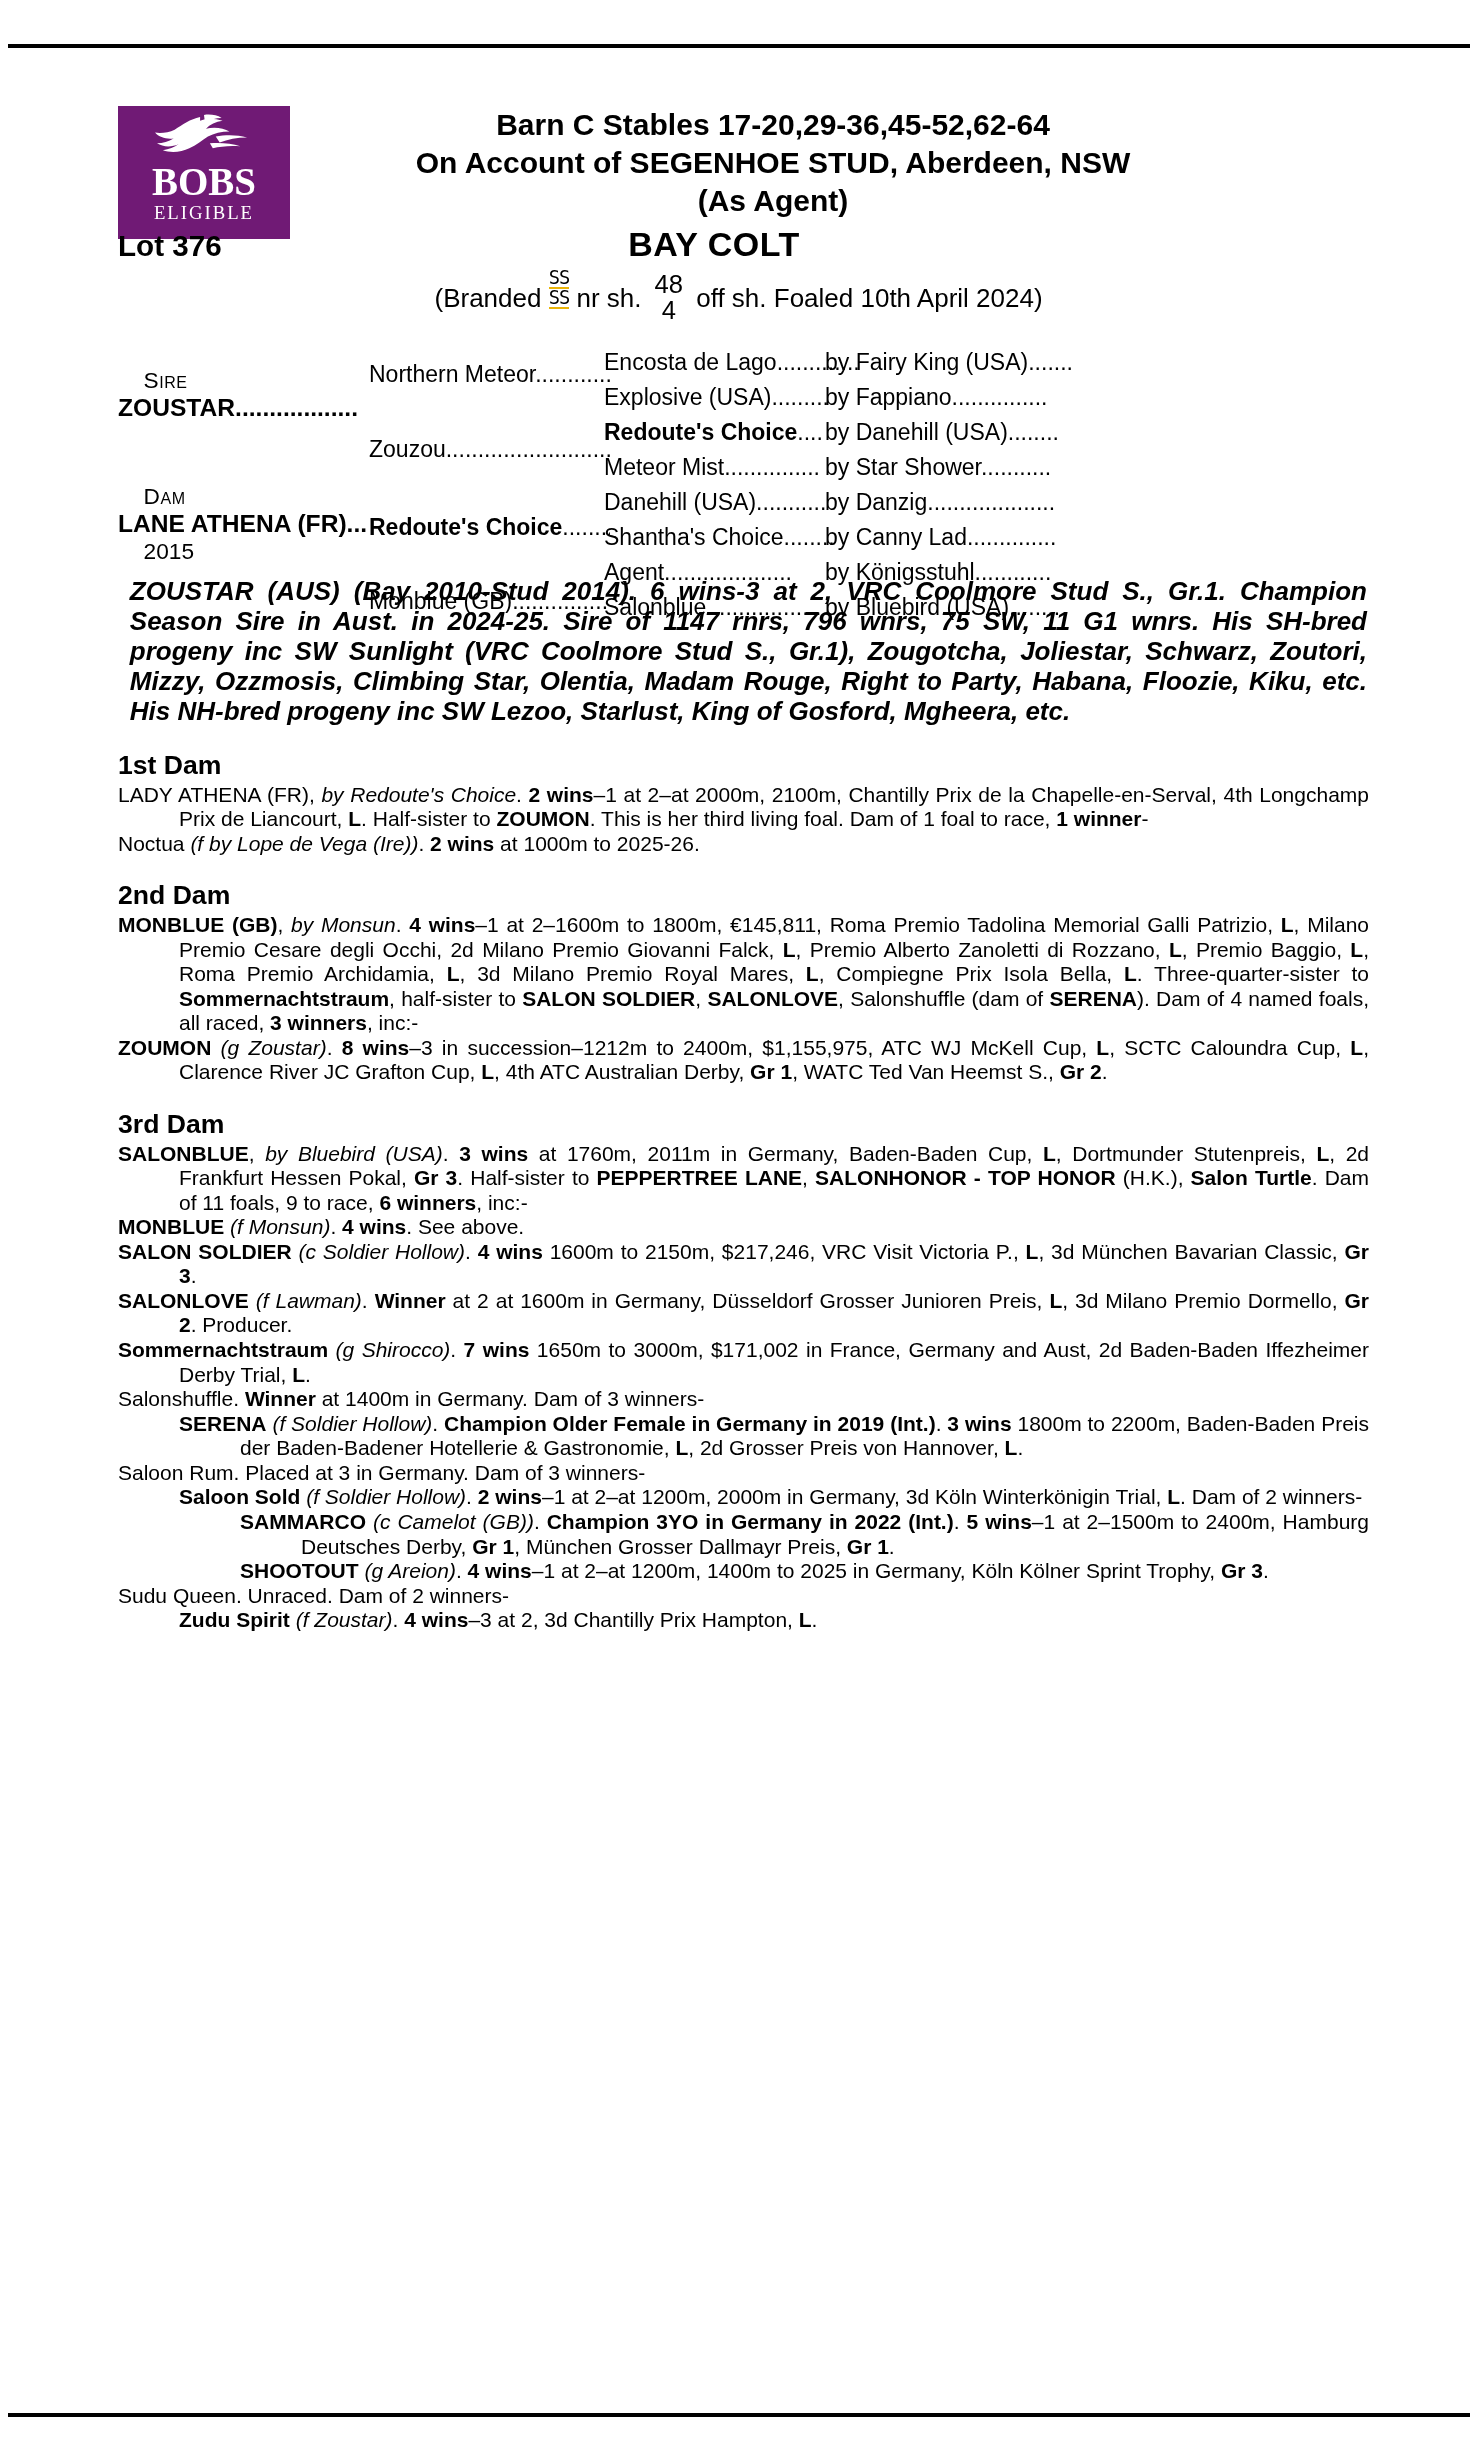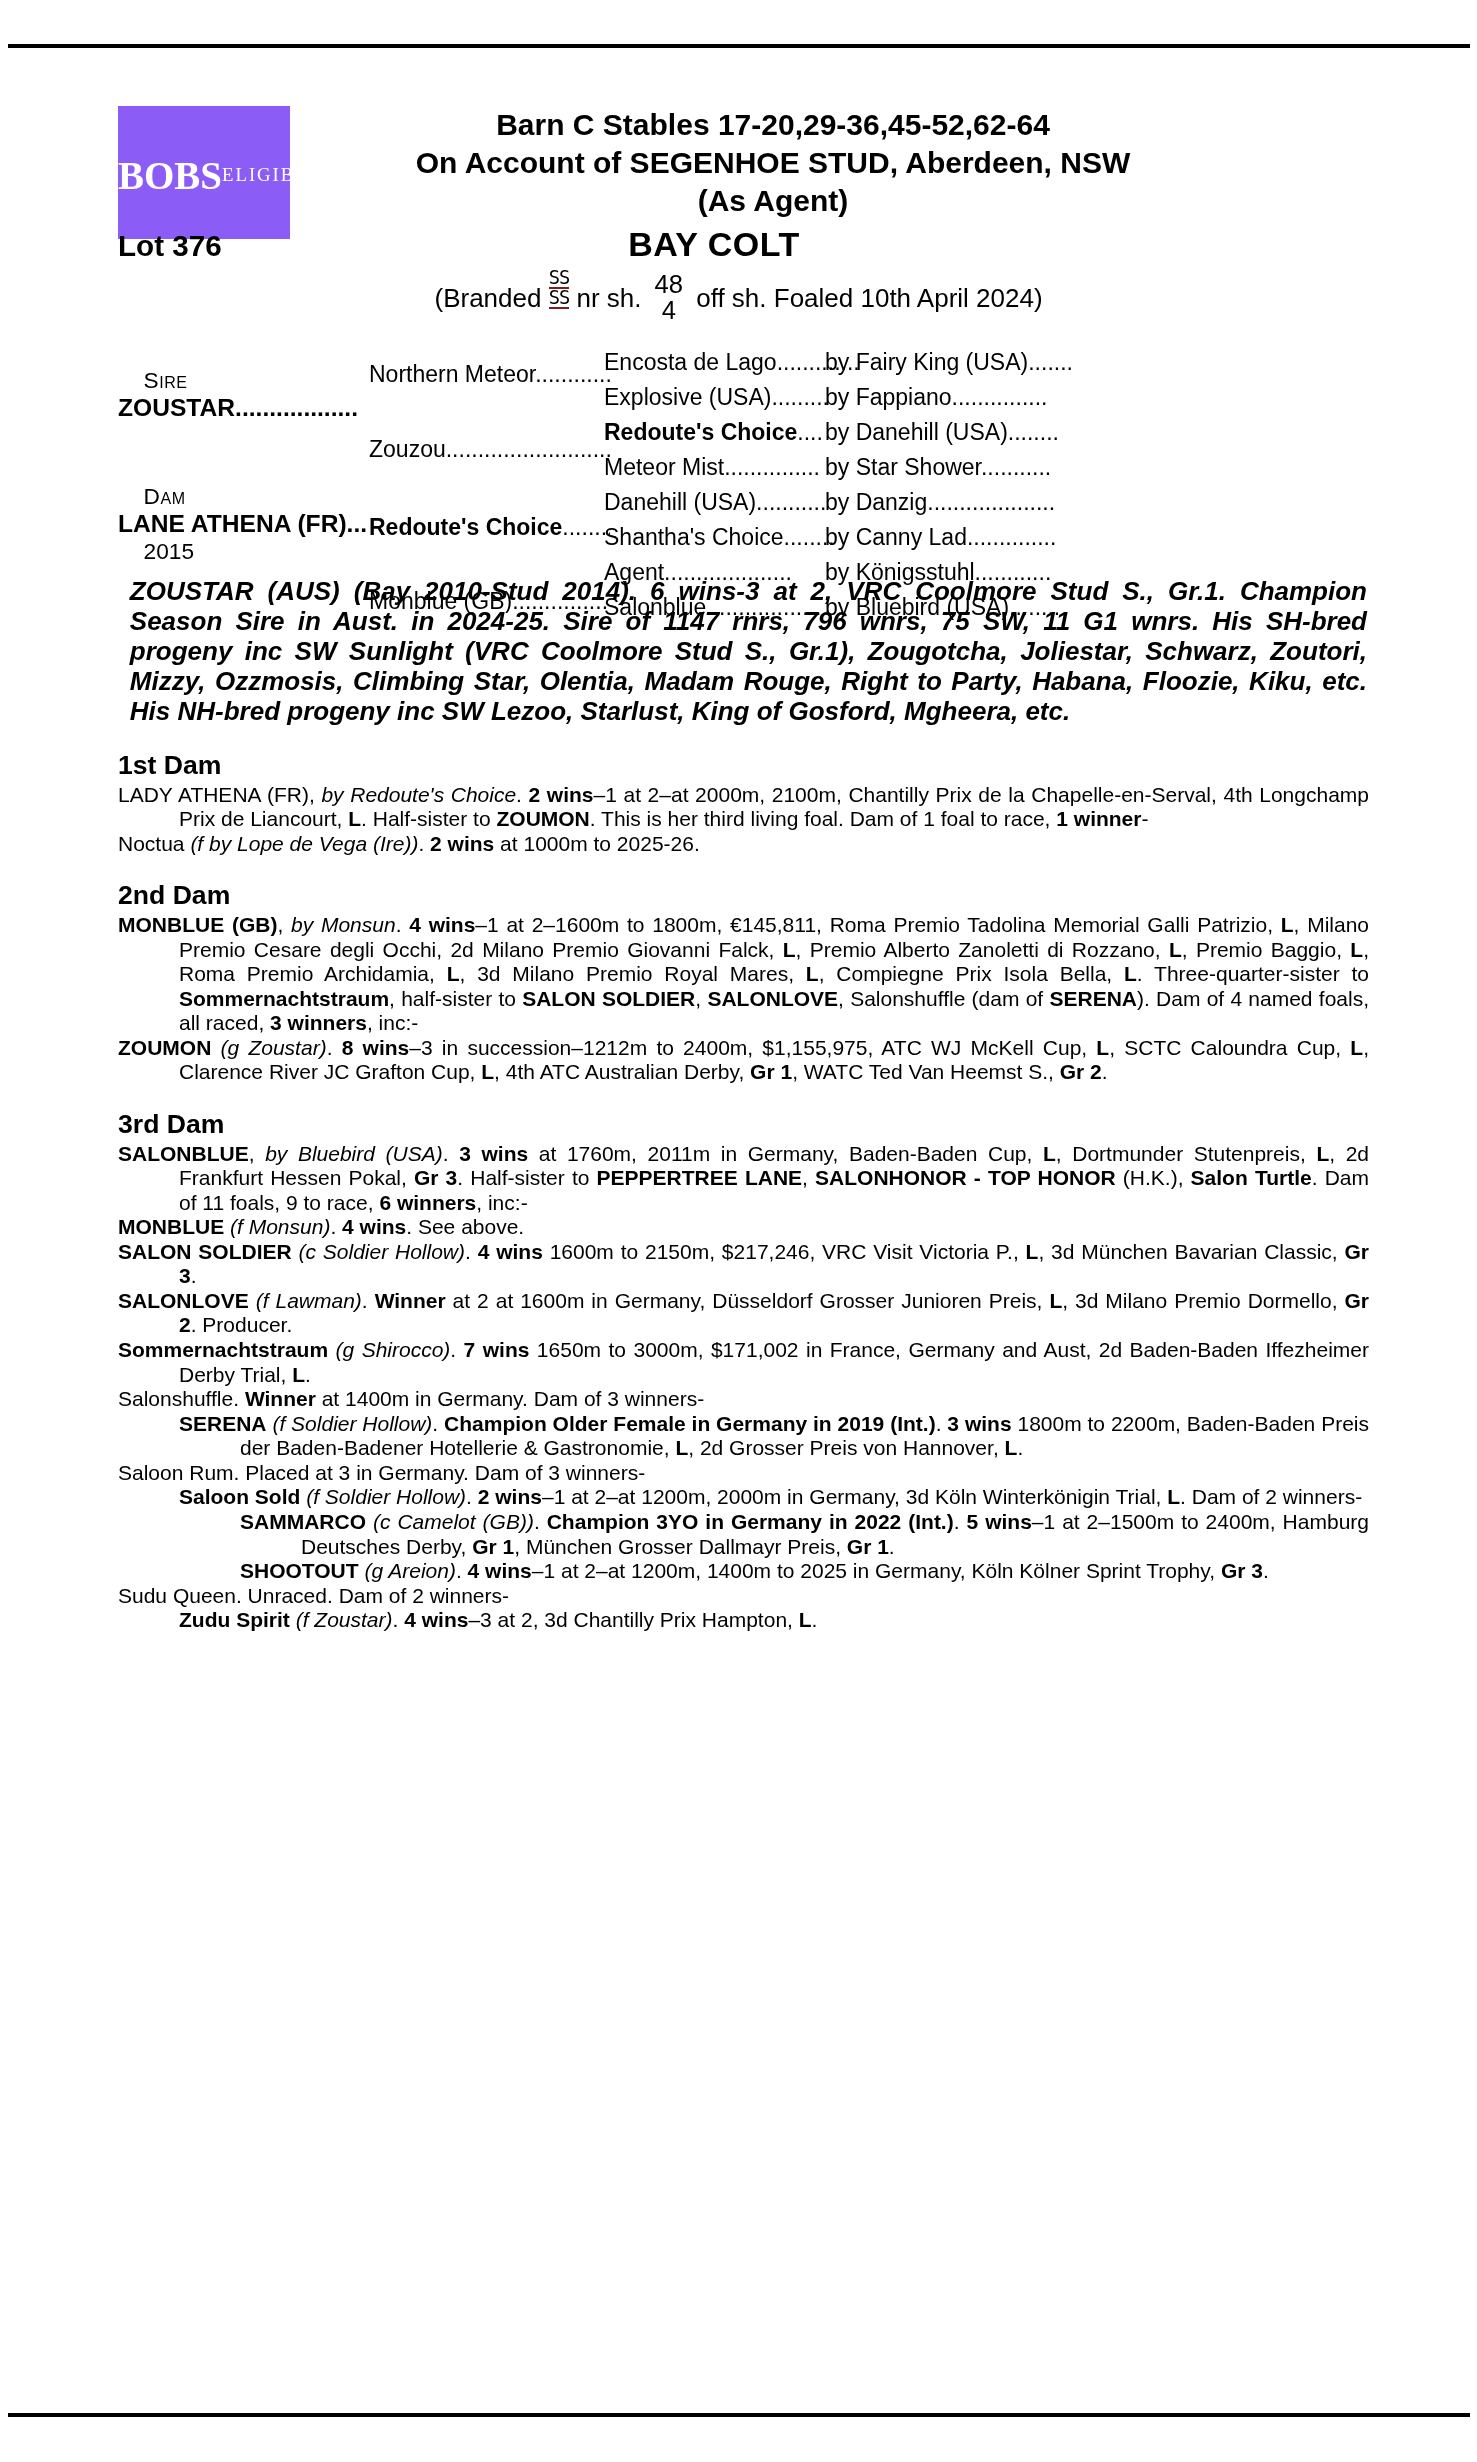--- a/index.html
+++ b/index.html
@@ -47,24 +47,24 @@
   .header-row {
     position: relative;
     min-height: 143px;
   }
   .bobs-logo {
     position: absolute;
     left: 0px;
     top: 37px;
     width: 172px;
     height: 133px;
-    background: #8b5cf6;
+    background: #701a75;
     color: #fff;
     display: flex;
-    flex-direction: row;
+    flex-direction: column;
     align-items: center;
     justify-content: flex-start;
     padding-top: 3px;
     box-sizing: border-box;
   }
   .bobs-horse {
     width: 118px;
     height: 47px;
     display: block;
     margin-top: 3.9px;
@@ -130,21 +130,21 @@
     display: inline-block;
     font-family: "DejaVu Sans Mono", monospace;
     font-size: 18.7px;
     letter-spacing: -1px;
     line-height: 0.95;
     transform: translateY(-3px);
   }
   .brand-glyph b {
     display: block;
     font-weight: normal;
-    border-bottom: 2px solid #7f1d1d;
+    border-bottom: 2px solid #eab308;
     padding-bottom: 0px;
   }
   .frac {
     display: inline-block;
     text-align: center;
     line-height: 1.0;
     vertical-align: middle;
     font-size: 25.6px;
     margin: 0 5.9px;
     transform: translateY(-2px);

